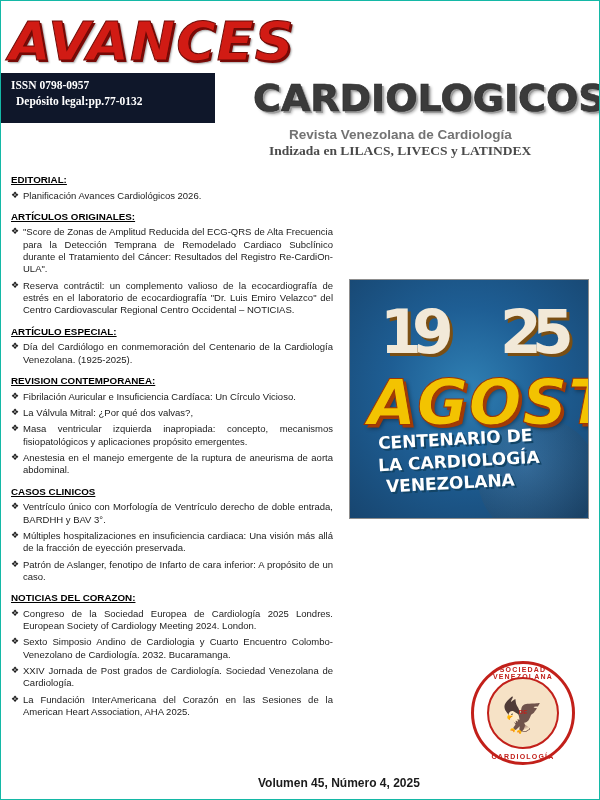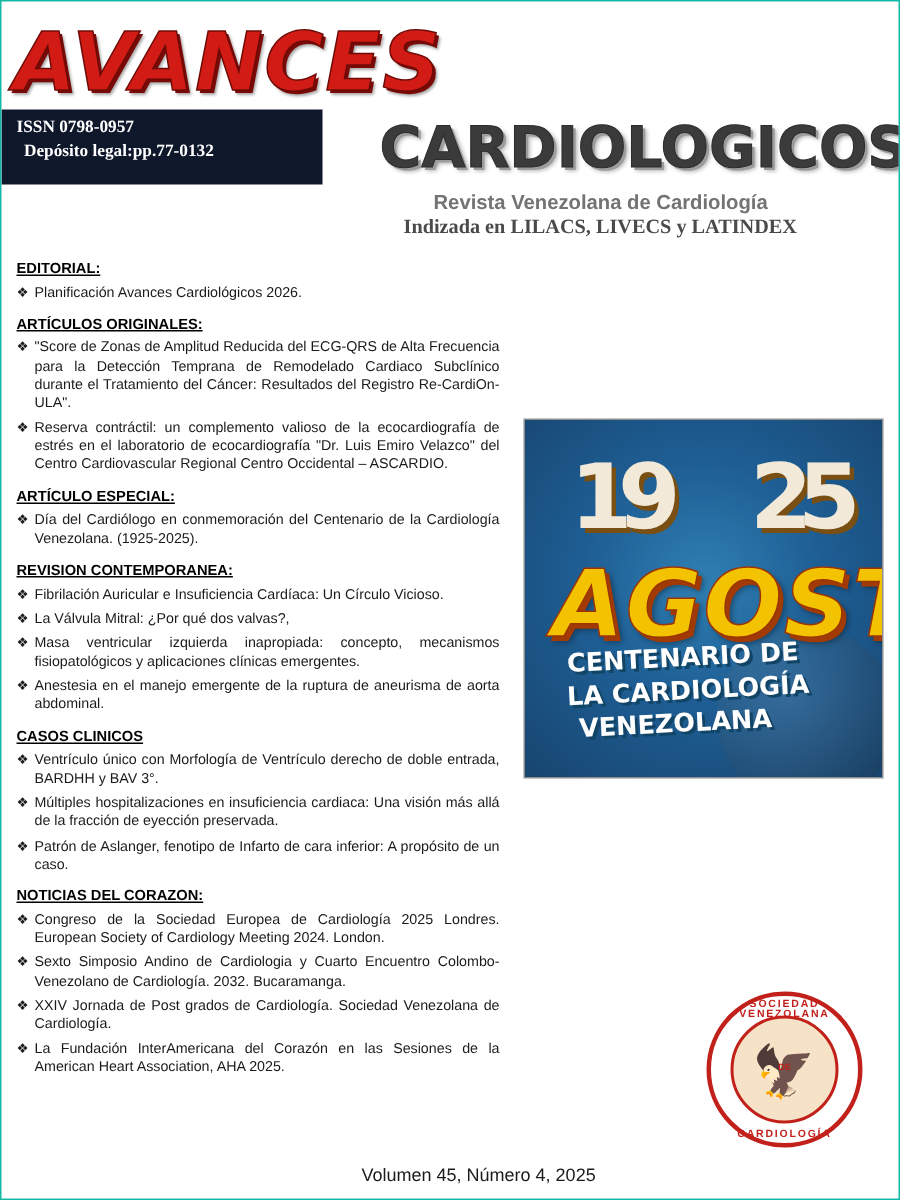--- a/index.html
+++ b/index.html
@@ -310,24 +310,24 @@
     top: 48px;
     text-align: center;
     font-size: 6px;
     font-weight: bold;
     color: #c2201a;
   }
 
   
   .volume {
     position: absolute;
-    left: 240px;
+    left: 257px;
     top: 775px;
     font-size: 12px;
-    font-weight: normal;
+    font-weight: bold;
     color: #1b1b1b;
     font-family: "Liberation Sans", sans-serif;
     white-space: nowrap;
   }
 </style>
 </head>
 <body>
 
 <div class="page">
 
@@ -351,41 +351,41 @@
       <span class="entry-text">Planificación Avances Cardiológicos 2026.</span>
     </div>
 
     <div class="sec-head">ARTÍCULOS ORIGINALES:</div>
     <div class="entry">
       <span class="bullet">❖</span>
       <span class="entry-text">"Score de Zonas de Amplitud Reducida del ECG-QRS de Alta Frecuencia para la Detección Temprana de Remodelado Cardiaco Subclínico durante el Tratamiento del Cáncer: Resultados del Registro Re-CardiOn-ULA".</span>
     </div>
     <div class="entry">
       <span class="bullet">❖</span>
-      <span class="entry-text">Reserva contráctil: un complemento valioso de la ecocardiografía de estrés en el laboratorio de ecocardiografía "Dr. Luis Emiro Velazco" del Centro Cardiovascular Regional Centro Occidental – ASCARDIO.</span>
+      <span class="entry-text">Reserva contráctil: un complemento valioso de la ecocardiografía de estrés en el laboratorio de ecocardiografía "Dr. Luis Emiro Velazco" del Centro Cardiovascular Regional Centro Occidental – NOTICIAS.</span>
     </div>
 
     <div class="sec-head">ARTÍCULO ESPECIAL:</div>
     <div class="entry">
       <span class="bullet">❖</span>
       <span class="entry-text">Día del Cardiólogo en conmemoración del Centenario de la Cardiología Venezolana.    (1925-2025).</span>
     </div>
 
     <div class="sec-head">REVISION CONTEMPORANEA:</div>
     <div class="entry">
       <span class="bullet">❖</span>
       <span class="entry-text">Fibrilación Auricular e Insuficiencia Cardíaca: Un Círculo Vicioso.</span>
     </div>
     <div class="entry">
       <span class="bullet">❖</span>
       <span class="entry-text">La Válvula Mitral: ¿Por qué dos valvas?,</span>
     </div>
     <div class="entry">
       <span class="bullet">❖</span>
-      <span class="entry-text">Masa ventricular izquierda inapropiada: concepto, mecanismos fisiopatológicos y aplicaciones clínicas emergentes.</span>
+      <span class="entry-text">Masa ventricular izquierda inapropiada: concepto, mecanismos fisiopatológicos y aplicaciones propósito emergentes.</span>
     </div>
     <div class="entry">
       <span class="bullet">❖</span>
       <span class="entry-text">Anestesia en el manejo emergente de la ruptura de aneurisma de aorta abdominal.</span>
     </div>
 
     <div class="sec-head">CASOS CLINICOS</div>
     <div class="entry">
       <span class="bullet">❖</span>
       <span class="entry-text">Ventrículo único con Morfología de Ventrículo derecho de doble entrada, BARDHH y BAV 3°.</span>

